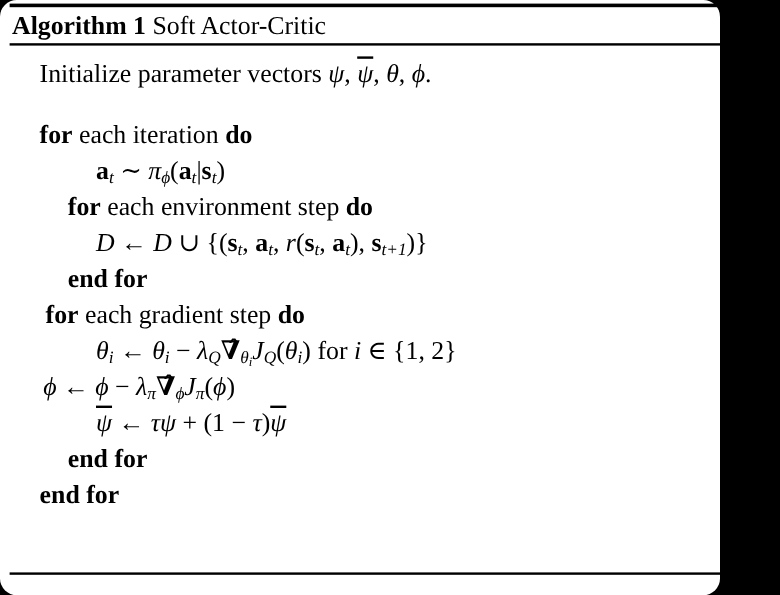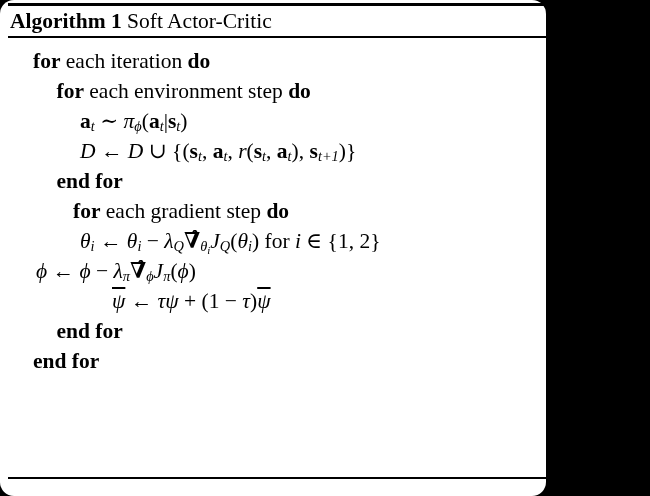--- a/index.html
+++ b/index.html
@@ -7,21 +7,21 @@
     padding: 0;
     background: #000000;
     width: 650px;
     height: 496px;
     overflow: hidden;
     font-family: "Liberation Serif", "DejaVu Serif", serif;
   }
   .card {
     position: absolute;
     left: 0; top: 0;
-    width: 546px; height: 496px;
+    width: 600px; height: 496px;
     background: #ffffff;
     border-radius: 14px;
     color: #000000;
   }
   .rule {
     position: absolute;
     left: 8px;
     width: 603px;
     background: #000000;
   }
@@ -60,26 +60,27 @@
 </head>
 <body>
 
 <div class="card">
   <div class="rule rule-top"></div>
   <div class="header">
     <span class="b">Algorithm 1</span><span> Soft Actor-Critic</span>
   </div>
   <div class="rule rule-header"></div>
   <div class="body">
-      <div class="line" style="padding-left: 33px;"><span class="b">for</span><span> each iteration </span><span class="b">do</span></div>
+      <div class="line" style="padding-left: 33px;"><span>Initialize parameter vectors </span><span class="i">ψ</span><span>, </span><span class="i bar">ψ</span><span>, </span><span class="i">θ</span><span>, </span><span class="i">ϕ</span><span>.</span></div>
+      <div class="line" style="padding-left: 33px; margin-top: 21px;"><span class="b">for</span><span> each iteration </span><span class="b">do</span></div>
+      <div class="line" style="padding-left: 80px;"><span class="b">a</span><span class="sub i">t</span><span> ∼ </span><span class="i">π</span><span class="sub i">ϕ</span><span>(</span><span class="b">a</span><span class="sub i">t</span><span>|</span><span class="b">s</span><span class="sub i">t</span><span>)</span></div>
       <div class="line" style="padding-left: 56.5px;"><span class="b">for</span><span> each environment step </span><span class="b">do</span></div>
-      <div class="line" style="padding-left: 80px;"><span class="b">a</span><span class="sub i">t</span><span> ∼ </span><span class="i">π</span><span class="sub i">ϕ</span><span>(</span><span class="b">a</span><span class="sub i">t</span><span>|</span><span class="b">s</span><span class="sub i">t</span><span>)</span></div>
       <div class="line" style="padding-left: 80px;"><span class="cal">D</span><span> ← </span><span class="cal">D</span><span> ∪ {(</span><span class="b">s</span><span class="sub i">t</span><span>, </span><span class="b">a</span><span class="sub i">t</span><span>, </span><span class="i">r</span><span>(</span><span class="b">s</span><span class="sub i">t</span><span>, </span><span class="b">a</span><span class="sub i">t</span><span>), </span><span class="b">s</span><span class="sub i">t+1</span><span>)}</span></div>
       <div class="line" style="padding-left: 56.5px;"><span class="b">end for</span></div>
-      <div class="line" style="padding-left: 73px;"><span class="b">for</span><span> each gradient step </span><span class="b">do</span></div>
+      <div class="line" style="padding-left: 38px;"><span class="b">for</span><span> each gradient step </span><span class="b">do</span></div>
       <div class="line" style="padding-left: 80px;"><span class="i">θ</span><span class="sub i">i</span><span> ← </span><span class="i">θ</span><span class="sub i">i</span><span> − </span><span class="i">λ</span><span class="sub i">Q</span><span class="b">∇̂</span><span class="sub i">θ</span><span class="sub2 i">i</span><span class="i">J</span><span class="sub i">Q</span><span>(</span><span class="i">θ</span><span class="sub i">i</span><span>) for </span><span class="i">i</span><span> ∈ {1, 2}</span></div>
       <div class="line" style="padding-left: 36px;"><span class="i">ϕ</span><span> ← </span><span class="i">ϕ</span><span> − </span><span class="i">λ</span><span class="sub i">π</span><span class="b">∇̂</span><span class="sub i">ϕ</span><span class="i">J</span><span class="sub i">π</span><span>(</span><span class="i">ϕ</span><span>)</span></div>
-      <div class="line" style="padding-left: 112px;"><span class="i bar">ψ</span><span> ← </span><span class="i">τψ</span><span> + (1 − </span><span class="i">τ</span><span>)</span><span class="i bar">ψ</span></div>
+      <div class="line" style="padding-left: 80px;"><span class="i bar">ψ</span><span> ← </span><span class="i">τψ</span><span> + (1 − </span><span class="i">τ</span><span>)</span><span class="i bar">ψ</span></div>
       <div class="line" style="padding-left: 56.5px;"><span class="b">end for</span></div>
       <div class="line" style="padding-left: 33px;"><span class="b">end for</span></div>
     </div>
   <div class="rule rule-bottom"></div>
 </div>
 
 </body></html>

